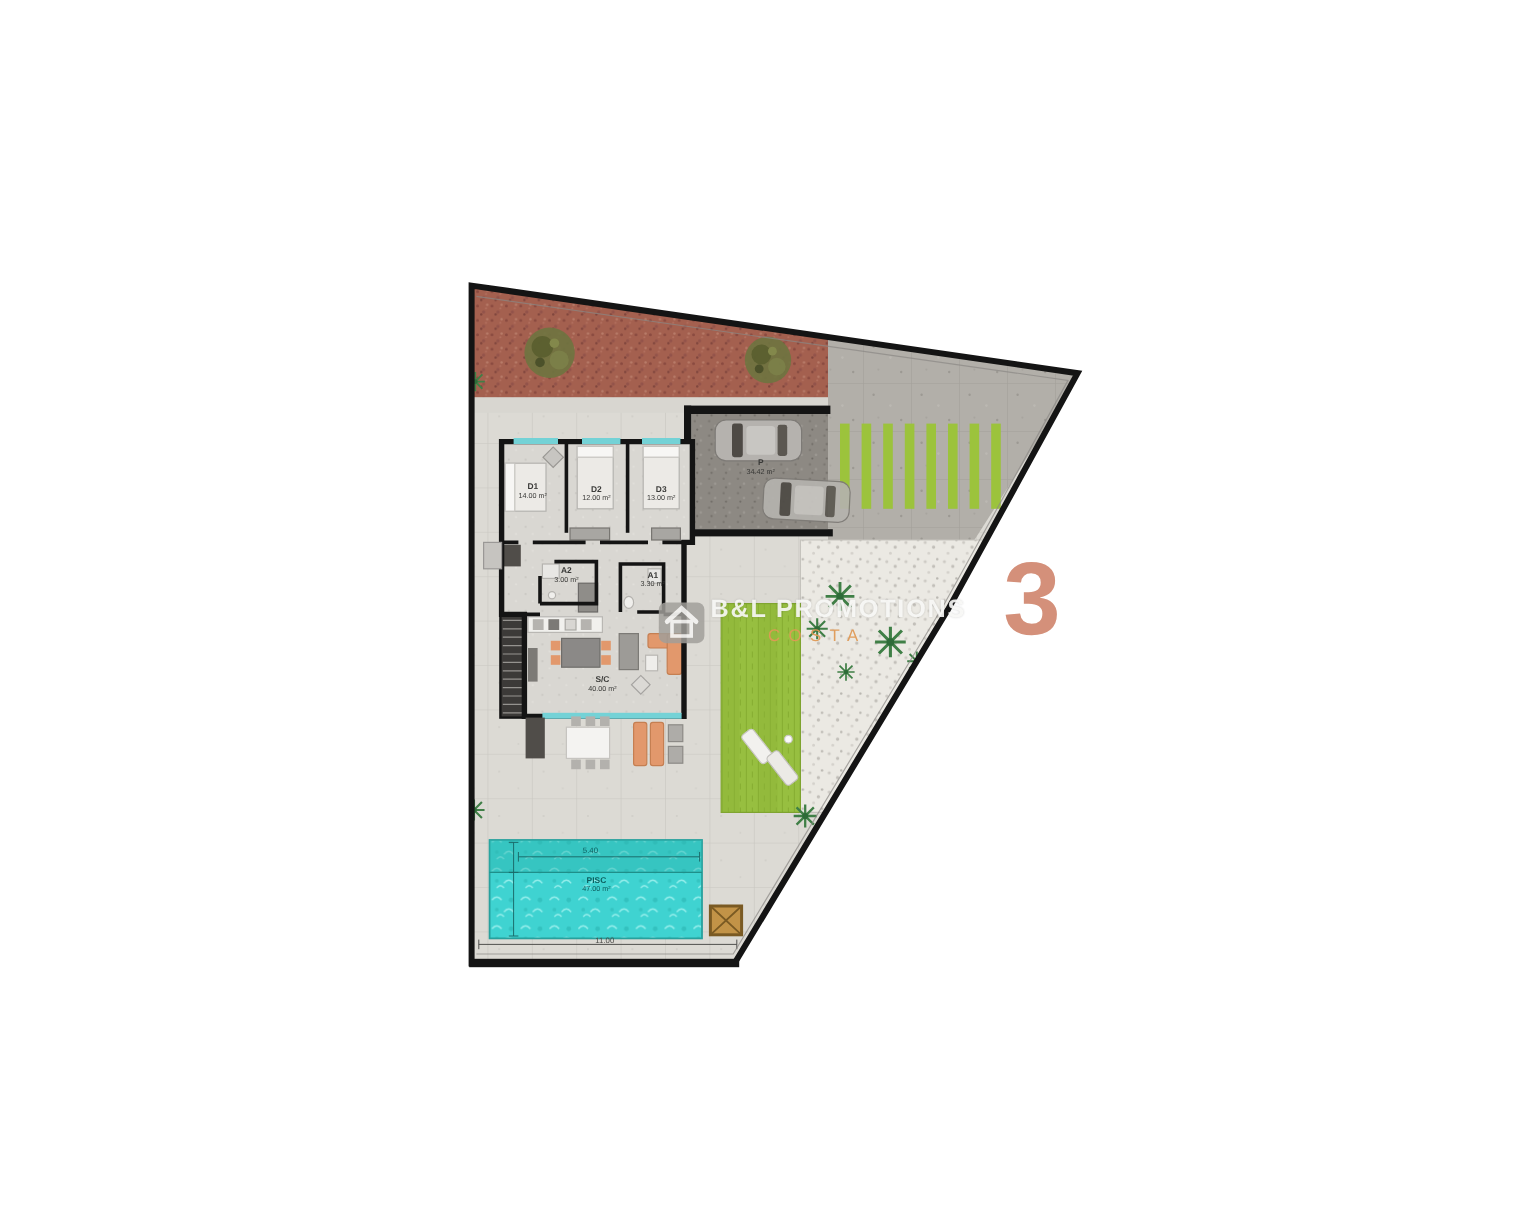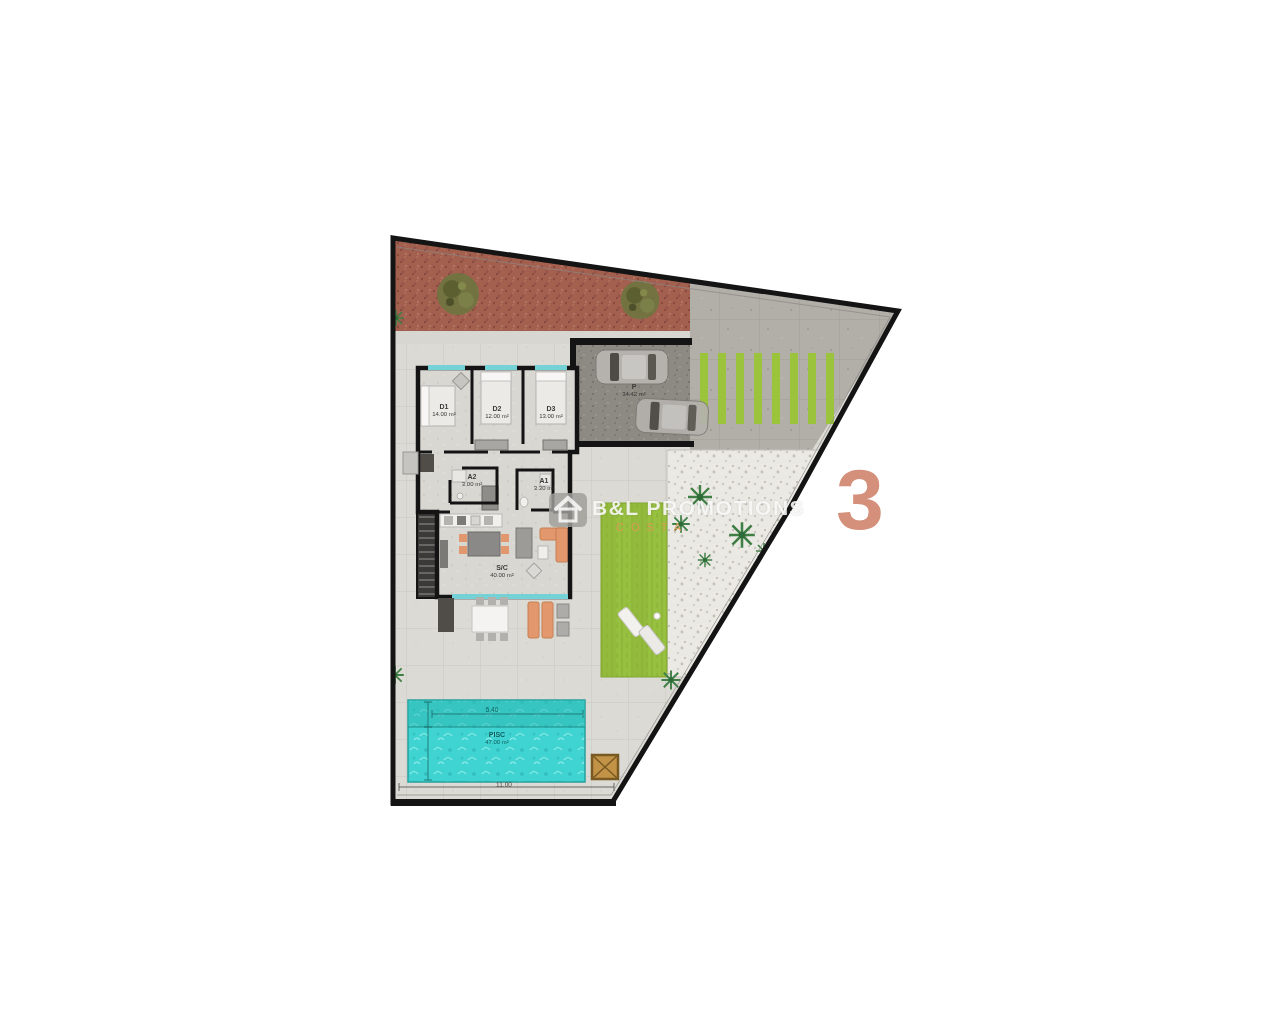--- a/index.html
+++ b/index.html
@@ -5,26 +5,26 @@
   html,body{margin:0;padding:0;background:#ffffff;}
   .canvas{position:relative;width:1280px;height:1024px;background:#ffffff;overflow:hidden;
           font-family:"Liberation Sans",sans-serif;}
   .plan-svg{position:absolute;left:0;top:0;}
   .lbl{position:absolute;transform:translate(-50%,-50%);text-align:center;color:#3a3a38;
        line-height:1.12;white-space:nowrap;}
   .lbl .code{display:block;font-size:7px;font-weight:700;}
   .lbl .area{display:block;font-size:6px;font-weight:400;}
   .lbl.on-pool{color:#0d5e5e;}
   .dim{position:absolute;transform:translate(-50%,-50%);font-size:6.5px;color:#4a4a48;white-space:nowrap;}
-  .watermark{position:absolute;left:548px;top:490px;display:flex;align-items:flex-start;opacity:.95;}
+  .watermark{position:absolute;left:548px;top:490px;display:flex;align-items:flex-end;opacity:.95;}
   .wm-icon{width:40px;height:38px;margin-right:4px;}
   .wm-text{display:flex;flex-direction:column;}
   .wm-brand{font-size:21px;font-weight:700;letter-spacing:1.5px;color:rgba(250,250,248,.95);
             text-shadow:0 0 2px rgba(80,80,80,.25);margin-top:6px;}
-  .wm-sub{font-size:11px;font-weight:400;letter-spacing:7px;color:#e09a56;margin-top:1px;margin-left:24px;}
+  .wm-sub{font-size:14px;font-weight:400;letter-spacing:7px;color:#e09a56;margin-top:1px;margin-left:48px;}
   .plot-number{position:absolute;left:836px;top:456px;font-size:86px;font-weight:700;
                color:#d4907a;line-height:1;}
 </style>
 </head>
 <body>
 
 <div class="canvas">
 
 <svg class="plan-svg" width="1280" height="1024" viewBox="0 0 1280 1024" role="img">
   <defs>

